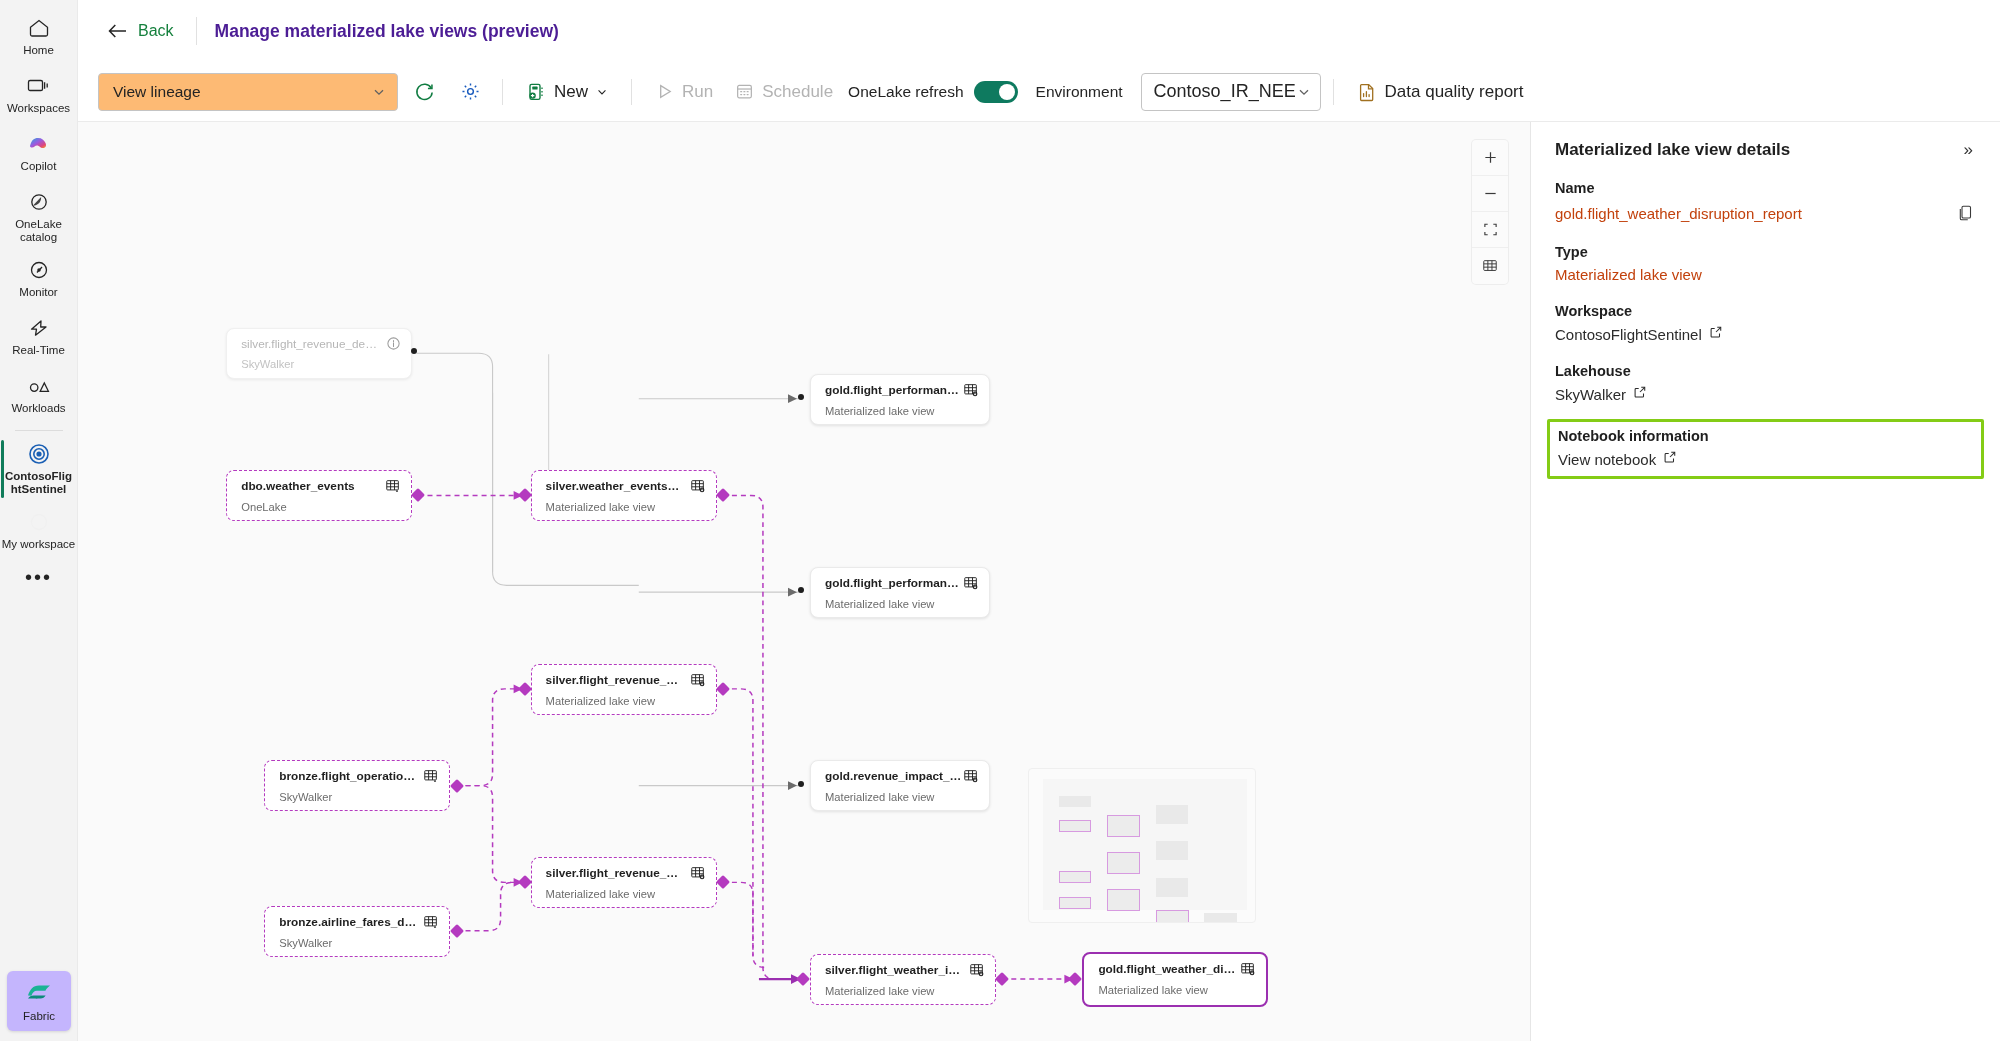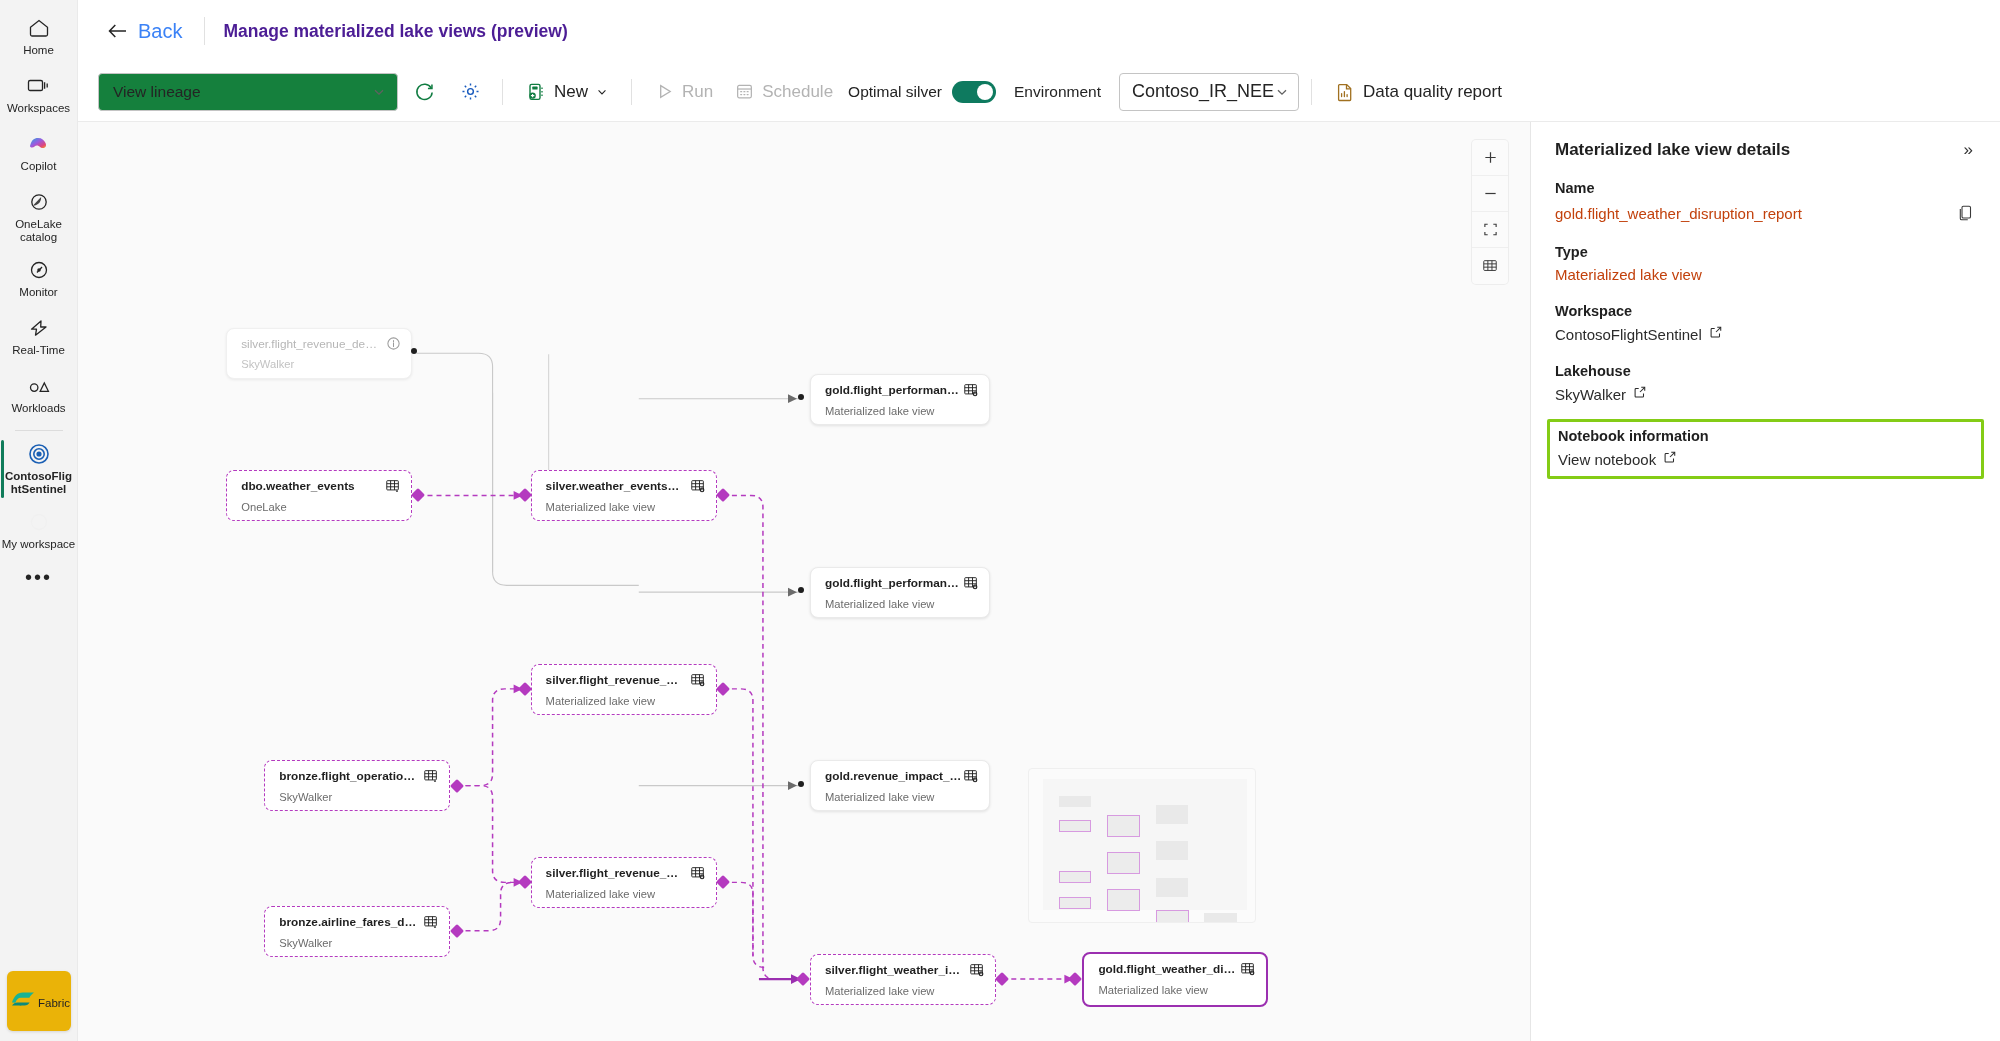--- a/index.html
+++ b/index.html
@@ -37,49 +37,49 @@
   }
   .rail-item.active .ri-lab { font-weight: 700; }
   .rail-item.active::before {
     content: ""; position: absolute; left: 1px; top: 6px; bottom: 4px;
     width: 3px; background: #107c5a; border-radius: 2px;
   }
   .rail-sep { width: 48px; height: 1px; background: #dcdcdc; margin: 6px 0 3px 0; }
   .rail-dots { font-size: 20px; color: #242424; letter-spacing: 2px; line-height: 1; }
   .rail-bottom {
     position: absolute; bottom: 10px; left: 7px;
-    width: 64px; height: 60px; background: #eab308; border-radius: 6px;
+    width: 64px; height: 60px; background: #c4b5fd; border-radius: 6px;
     box-shadow: 0 1px 3px rgba(0,0,0,.13);
-    display:flex; flex-direction: row; align-items:center; justify-content:center;
+    display:flex; flex-direction: column; align-items:center; justify-content:center;
   }
   .rail-bottom .ri-lab { font-size: 11.5px; color:#242424; margin-top:3px;}
 
   
   .main { flex: 1; display: flex; flex-direction: column; min-width: 0; height: 1041px; background: #fff; }
 
   
   .hdr {
     height: 62px; display: flex; align-items: center; padding-left: 20px;
     background: #ffffff; flex: 0 0 62px;
   }
   .back-btn { display: flex; align-items: center; gap: 10px; cursor: pointer; padding: 6px 8px; border-radius: 4px;}
-  .back-btn span { font-size: 20px; color: #3b82f6; }
+  .back-btn span { font-size: 16px; color: #15803d; }
   .hdr-div { width: 1px; height: 28px; background: #e1e1e1; margin: 0 18px 0 14px; }
   .hdr-title { font-size: 17.5px; color: #4c1d95; font-weight: 700; }
 
   
   .tbar {
     height: 60px; display: flex; align-items: center; gap: 0px;
     padding: 0 16px 0 20px; flex: 0 0 60px;
     border-bottom: 1px solid #ebebeb; background:#fff;
   }
   .combo {
     height: 38px; width: 300px; border: 1px solid #c4c4c4; border-radius: 4px;
     display: flex; align-items: center; justify-content: space-between;
-    padding: 0 11px 0 14px; background: #15803d; cursor: pointer;
+    padding: 0 11px 0 14px; background: #fdba74; cursor: pointer;
   }
   .combo .cv { font-size: 15.5px; color: #242424; }
   .tb-iconbtn {
     width: 40px; height: 38px; display:flex; align-items:center; justify-content:center;
     border-radius: 4px; cursor: pointer; margin-left: 6px;
   }
   .tb-sep { width:1px; height:26px; background:#e1e1e1; margin: 0 12px; }
   .tb-btn {
     height: 38px; display:flex; align-items:center; gap: 8px;
     padding: 0 11px; border-radius:4px; cursor:pointer;
@@ -370,21 +370,21 @@
 
       <div class="tb-btn disabled">
         <svg width="19" height="19" viewBox="0 0 20 20" fill="none" stroke="#b3b3b3" stroke-width="1.3">
           <rect x="2.8" y="3.6" width="14.4" height="13" rx="1.6"></rect>
           <path d="M2.8 7.4h14.4"></path>
           <path d="M6 10.2h1M9.4 10.2h1M12.8 10.2h1M6 13.2h1M9.4 13.2h1M12.8 13.2h1" stroke-linecap="round"></path>
         </svg>
         <span class="lbl">Schedule</span>
       </div>
 
-      <span class="tb-label-static">Optimal silver</span>
+      <span class="tb-label-static">OneLake refresh</span>
       <div class="toggle" id="optToggle" style="background: rgb(14, 122, 95);">
         <div class="knob"></div>
       </div>
 
       <span class="tb-label-static" style="margin-left:18px">Environment</span>
       <div class="env-combo">
         <span class="cv">Contoso_IR_NEE</span>
         <svg width="14" height="14" viewBox="0 0 14 14" fill="none" stroke="#616161" stroke-width="1.3">
           <path d="M3 5.2 7 9.2l4-4"></path>
         </svg>

